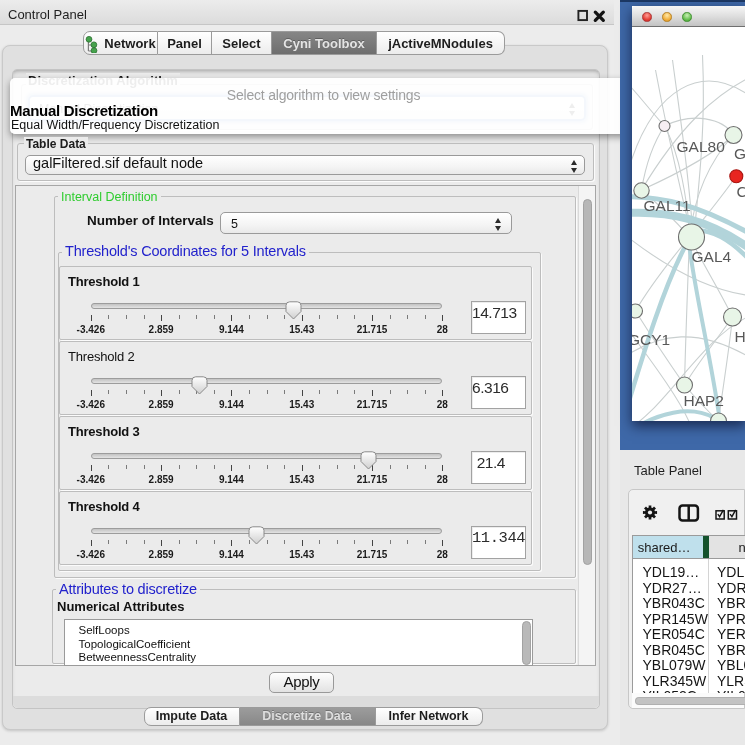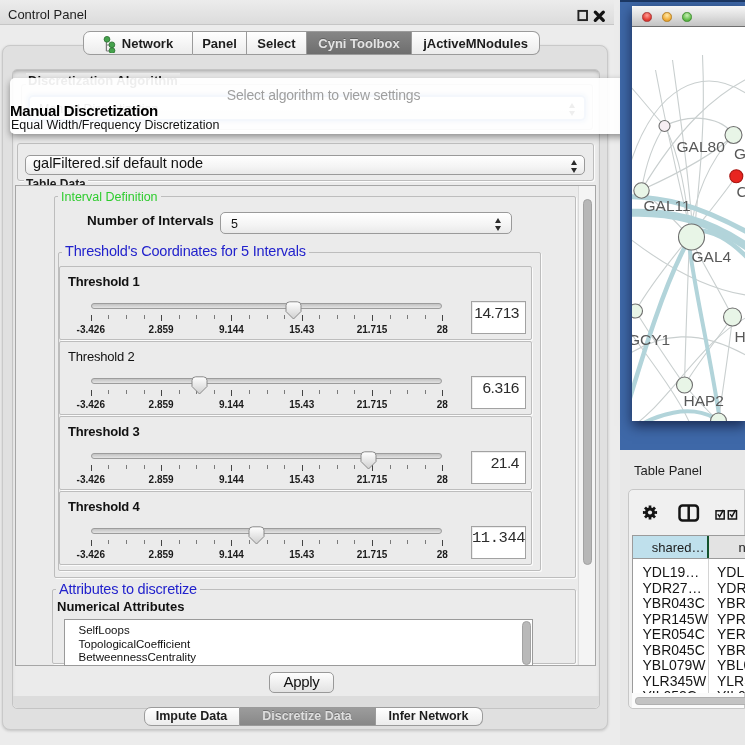--- a/index.html
+++ b/index.html
@@ -15,38 +15,38 @@
 .ar b{border-bottom:5.5px solid #2b2b2b;top:0;}
 .ar i{border-top:5.5px solid #2b2b2b;bottom:0;}
 .seg{position:absolute;display:flex;height:24px;font-size:13px;font-weight:bold;color:#1d1d1d;}
 .seg>div{background:linear-gradient(#ffffff,#ececec);border:1px solid #9b9b9b;border-left:none;
   display:flex;align-items:center;justify-content:center;white-space:nowrap;}
 .seg>div:first-child{border-left:1px solid #9b9b9b;border-radius:7px 0 0 7px;}
 .seg>div:last-child{border-radius:0 7px 7px 0;}
 .seg>div.on{background:linear-gradient(#868686,#6e6e6e);color:#e4e4e4;text-shadow:0 -1px 0 rgba(0,0,0,.25);}
 .vbox{position:absolute;width:55px;height:33px;background:#fff;border:1px solid #a2a2a2;
   box-shadow:inset 1px 1px 0 rgba(0,0,0,.07);font-size:15.5px;color:#2b2b2b;
-  text-align:right;line-height:16px;padding-top:3.5px;padding-right:6px;letter-spacing:-0.45px;}
+  text-align:right;line-height:16px;padding-top:3.5px;padding-right:20px;letter-spacing:-0.45px;}
 .tlab{position:absolute;font-size:10px;font-weight:bold;color:#1a1a1a;transform:translateX(-50%);white-space:nowrap;}
 .tick{position:absolute;width:1px;background:#555;}
 .thm{position:absolute;width:17px;height:19px;}
 .blab{color:#2222cc;font-size:14.5px;letter-spacing:-0.2px;}
 </style></head><body>
 
 <div class="abs" style="left:0;top:0;width:614px;height:25px;background:linear-gradient(#ececec,#dcdcdc);border-bottom:1px solid #c6c6c6;"></div>
 <div class="abs" style="left:8px;top:7px;font-size:13px;color:#1e1e1e;">Control Panel</div>
 <svg class="abs" style="left:575px;top:7px;" width="32" height="16" viewBox="0 0 32 16">
     <rect x="3.4" y="3.9" width="8.6" height="9.2" fill="none" stroke="#222" stroke-width="1.9"></rect>
     <path d="M20.3 5.2 L28.3 13.3 M28.3 5.2 L20.3 13.3" stroke="#141414" stroke-width="3.3" stroke-linecap="round"></path>
   </svg>
 <div class="abs" style="left:2px;top:45px;width:606px;height:685px;background:#e0e0e0;border:1px solid #c9c9c9;border-radius:8px;box-shadow:0 1px 3px rgba(0,0,0,.18);"></div>
 <div class="abs" style="left:12px;top:69px;width:588px;height:640px;background:#ebebeb;border:1px solid #c4c4c4;border-radius:5px;box-shadow:inset 0 4px 5px -3px rgba(0,0,0,.35);"></div>
 <div class="abs" style="left:13px;top:696px;width:586px;height:12px;background:#dcdcdc;border-radius:0 0 5px 5px;"></div>
 <div class="seg" style="left:83px;top:31px;">
-    <div style="width:110px;"><svg width="14" height="18" viewBox="0 0 14 18" style="margin-right:5px;margin-top:2px;">
+    <div style="width:75px;"><svg width="14" height="18" viewBox="0 0 14 18" style="margin-right:5px;margin-top:2px;">
         <path d="M3.4 5 L3.4 16 M3.4 10 L8.6 10 M3.4 16 L8.6 16" stroke="#7b7b7b" stroke-width="1.2" fill="none"></path>
         <circle cx="4" cy="4.3" r="2.9" fill="#45a24c" stroke="#2b6e31" stroke-width=".8"></circle>
         <circle cx="8.9" cy="9.8" r="2.9" fill="#45a24c" stroke="#2b6e31" stroke-width=".8"></circle>
         <circle cx="9" cy="15.6" r="2.9" fill="#45a24c" stroke="#2b6e31" stroke-width=".8"></circle>
       </svg>Network</div>
     <div style="width:54px;">Panel</div>
     <div style="width:60px;">Select</div>
     <div class="on" style="width:105px;">Cyni Toolbox</div>
     <div style="width:128px;">jActiveMNodules</div>
   </div>
@@ -58,21 +58,21 @@
       <b></b>
       <i></i>
     </div>
   </div>
 <div class="abs" style="left:10px;top:77.5px;width:627px;height:56px;background:rgba(255,255,255,.92);border-radius:5px;box-shadow:0 3px 7px rgba(0,0,0,.4);">
     <div class="abs" style="left:0;top:9px;width:100%;text-align:center;font-size:14px;color:#9f9f9f;letter-spacing:-0.2px;">Select algorithm to view settings</div>
     <div class="abs" style="left:0px;top:24px;font-size:15px;font-weight:bold;color:#000;letter-spacing:-0.3px;">Manual Discretization</div>
     <div class="abs" style="left:1px;top:40px;font-size:12.5px;color:#111;">Equal Width/Frequency Discretization</div>
   </div>
 <div class="abs etch" style="left:17px;top:143px;width:577px;height:38px;"></div>
-<div class="abs" style="left:24px;top:137px;font-size:12px;font-weight:bold;color:#1c1c1c;background:#ebebeb;padding:0 2px;margin-top:40px;">Table Data</div>
+<div class="abs" style="left:24px;top:137px;font-size:12px;font-weight:bold;color:#1c1c1c;background:#ebebeb;padding:0 2px;">Table Data</div>
 <div class="combo" style="left:25px;top:155px;width:560px;height:20px;">
     <div class="abs" style="left:7px;top:-1px;font-size:14.5px;color:#111;">galFiltered.sif default node</div>
     <div class="ar" style="top:3.5px;height:13px;right:6px;">
       <b></b>
       <i></i>
     </div>
   </div>
 <div class="abs" style="left:15px;top:185px;width:581px;height:481px;background:#ebebeb;border:1px solid #a6a6a6;"></div>
 <div class="abs" style="left:578px;top:186px;width:17px;height:479px;background:#f4f4f4;border-left:1px solid #d9d9d9;"></div>
 <div class="abs" style="left:583px;top:199px;width:8.5px;height:366px;background:#b7b7b7;border:1px solid #a2a2a2;border-radius:5px;"></div>
@@ -333,21 +333,21 @@
 <rect x="39.5" y="2.6" width="18.4" height="14.8" rx="3" fill="none" stroke="#141414" stroke-width="2.5"></rect>
 <line x1="48.7" y1="3" x2="48.7" y2="17" stroke="#141414" stroke-width="2.5"></line>
 <g fill="none" stroke="#141414" stroke-width="1.5">
 <rect x="76" y="7.8" width="8.2" height="8.2"></rect>
 <rect x="88.3" y="7.8" width="8.2" height="8.2"></rect>
 <path d="M77.8 11.2 L79.6 13.6 L83.4 6.8" stroke-width="1.4"></path>
 <path d="M90.1 11.2 L91.9 13.6 L95.7 6.8" stroke-width="1.4"></path>
 </g>
 </svg>
 <div class="abs" style="left:631.5px;top:534.5px;width:113.5px;height:24.5px;border:1px solid #9b9b9b;border-right:none;display:flex;">
-    <div style="width:76px;background:#bfe0ec;border-right:2px solid #14532d;font-size:13px;color:#1b1b1b;text-align:right;padding-right:2px;line-height:23px;">shared…</div>
+    <div style="width:76px;background:#bfe0ec;border-right:6px solid #14532d;font-size:13px;color:#1b1b1b;text-align:right;padding-right:12px;line-height:23px;">shared…</div>
     <div style="flex:1;background:#e3e3e3;font-size:13px;color:#1b1b1b;line-height:23px;overflow:hidden;padding-left:30px;">na</div>
   </div>
 <div class="abs" style="left:631.5px;top:559px;width:113.5px;height:134px;background:#fff;border-left:1px solid #9b9b9b;overflow:hidden;">
 <div style="position:absolute;left:10px;top:5.0px;font-size:14px;color:#141414;">YDL19…</div>
 <div style="position:absolute;left:84.5px;top:5.0px;font-size:14px;color:#141414;">YDL1</div>
 <div style="position:absolute;left:10px;top:20.6px;font-size:14px;color:#141414;">YDR27…</div>
 <div style="position:absolute;left:84.5px;top:20.6px;font-size:14px;color:#141414;">YDR2</div>
 <div style="position:absolute;left:10px;top:36.1px;font-size:14px;color:#141414;">YBR043C</div>
 <div style="position:absolute;left:84.5px;top:36.1px;font-size:14px;color:#141414;">YBR0</div>
 <div style="position:absolute;left:10px;top:51.7px;font-size:14px;color:#141414;">YPR145W</div>

